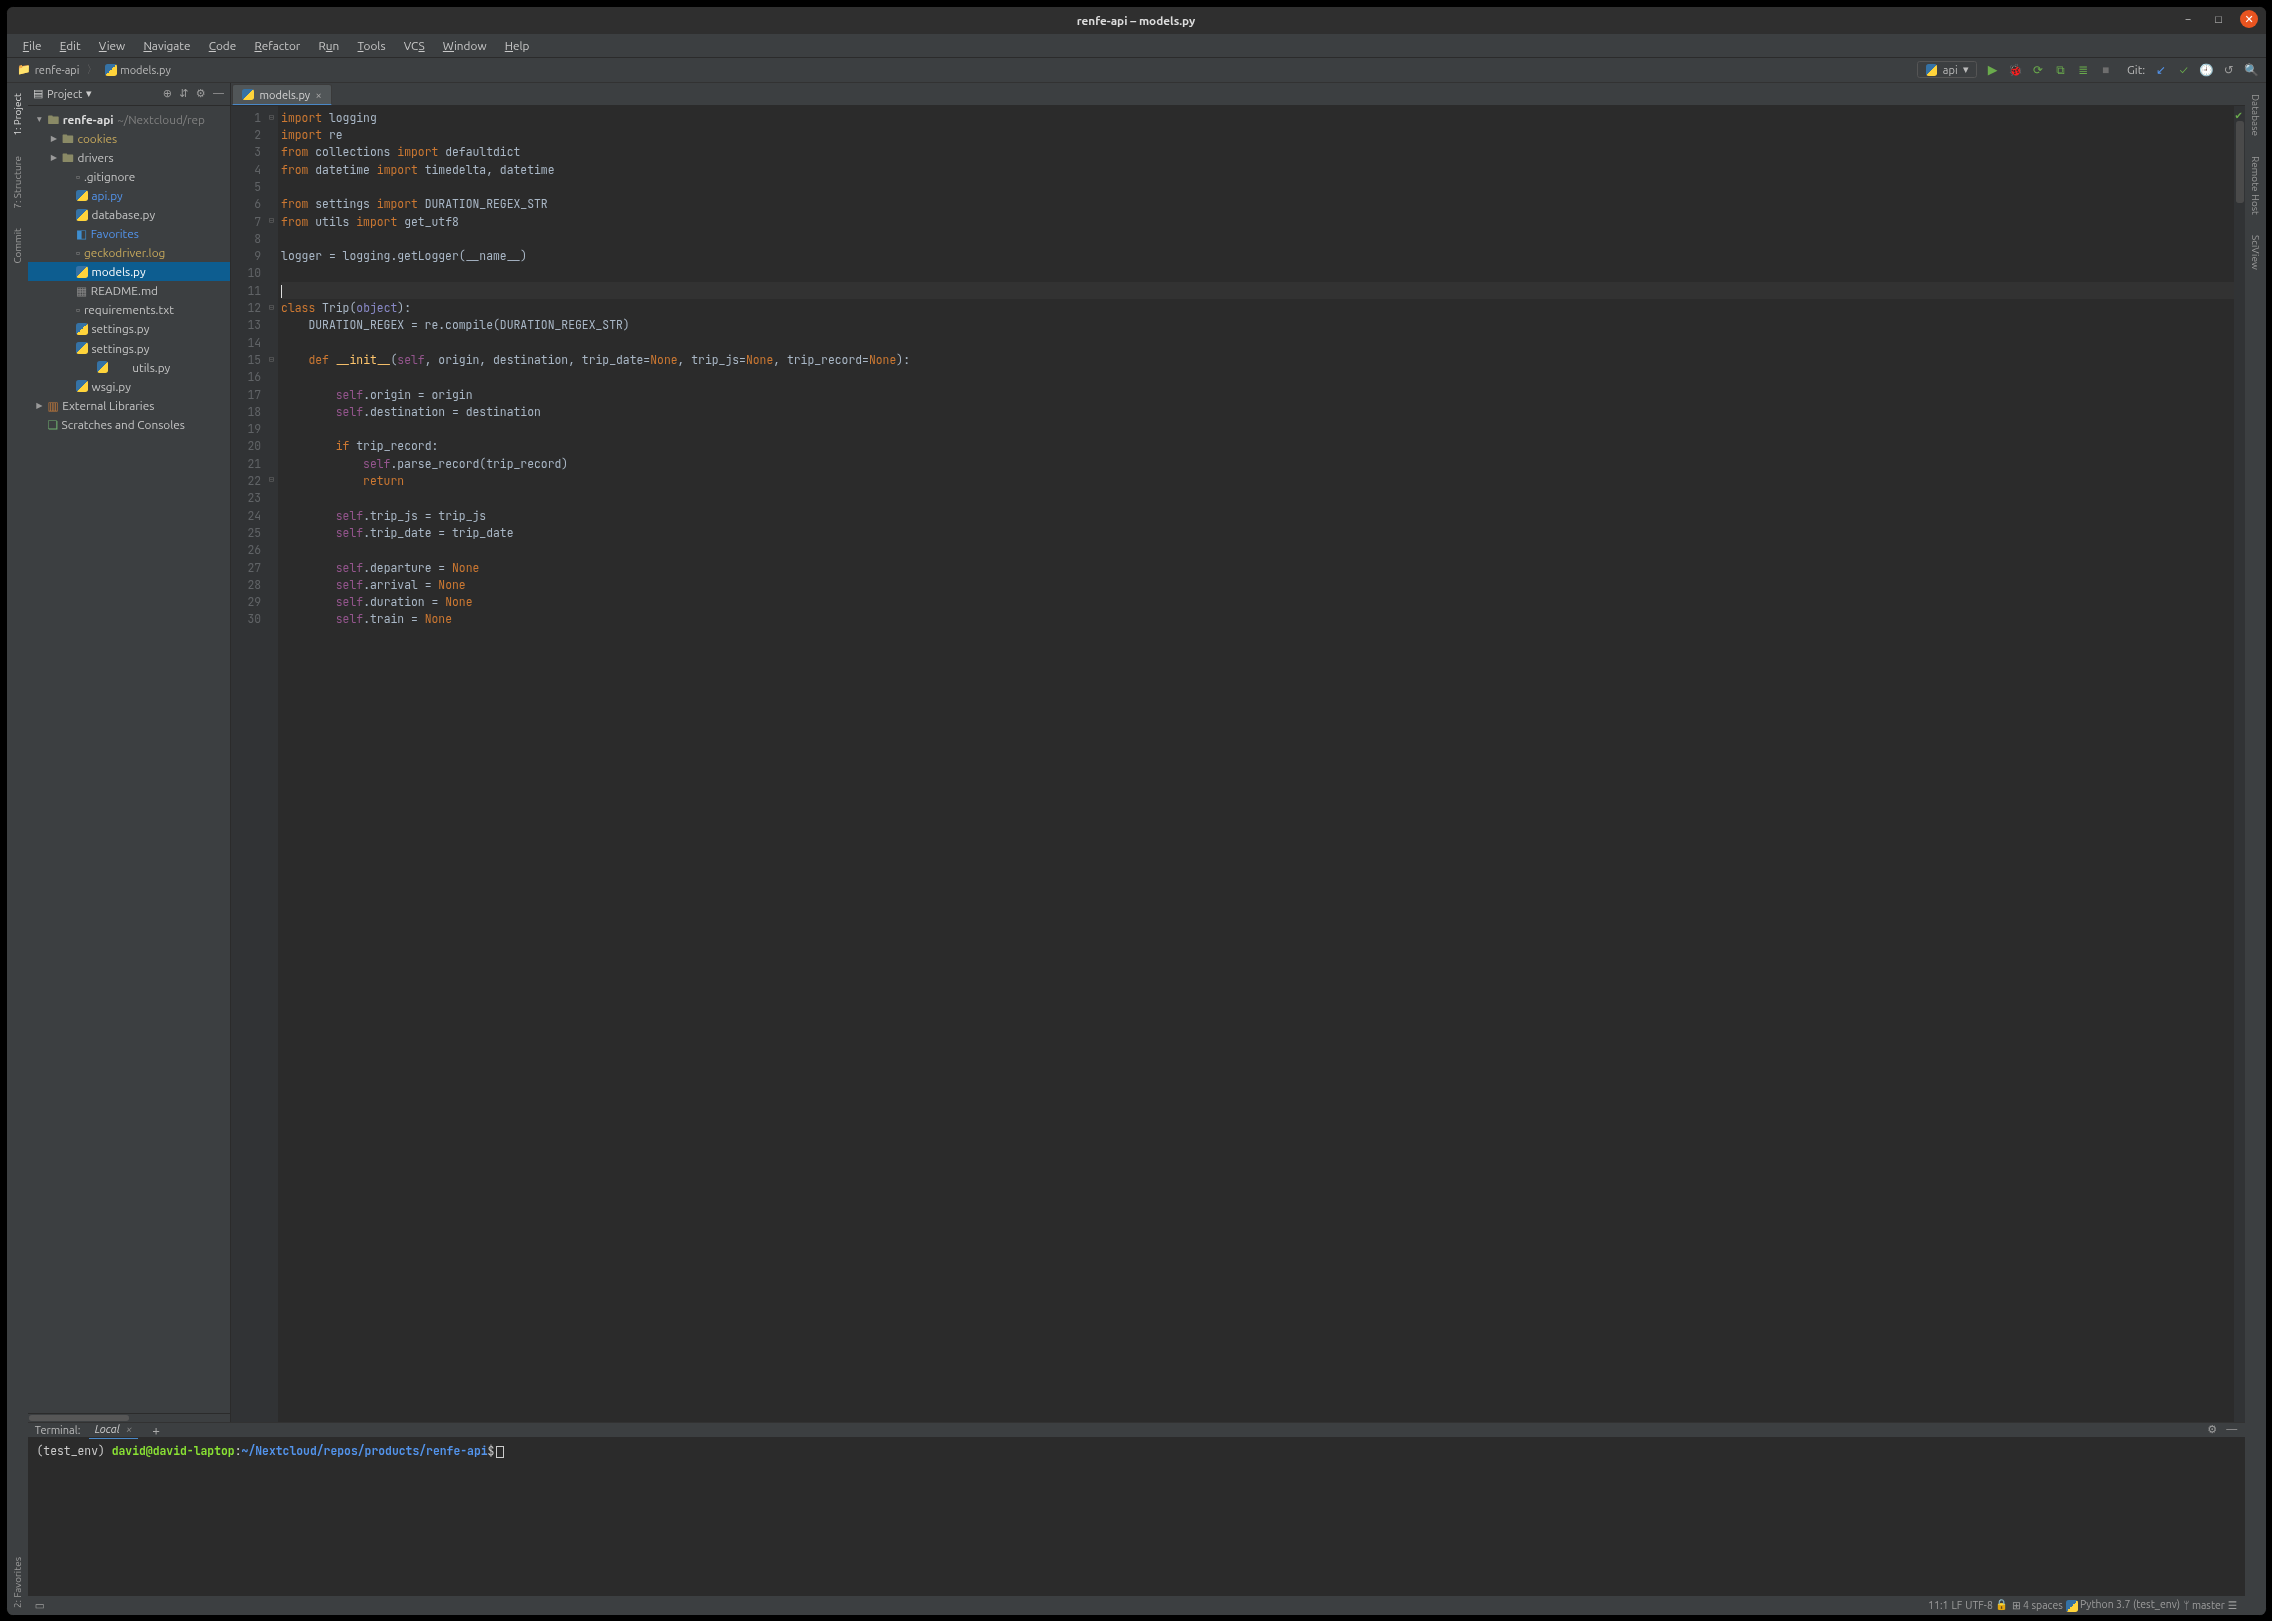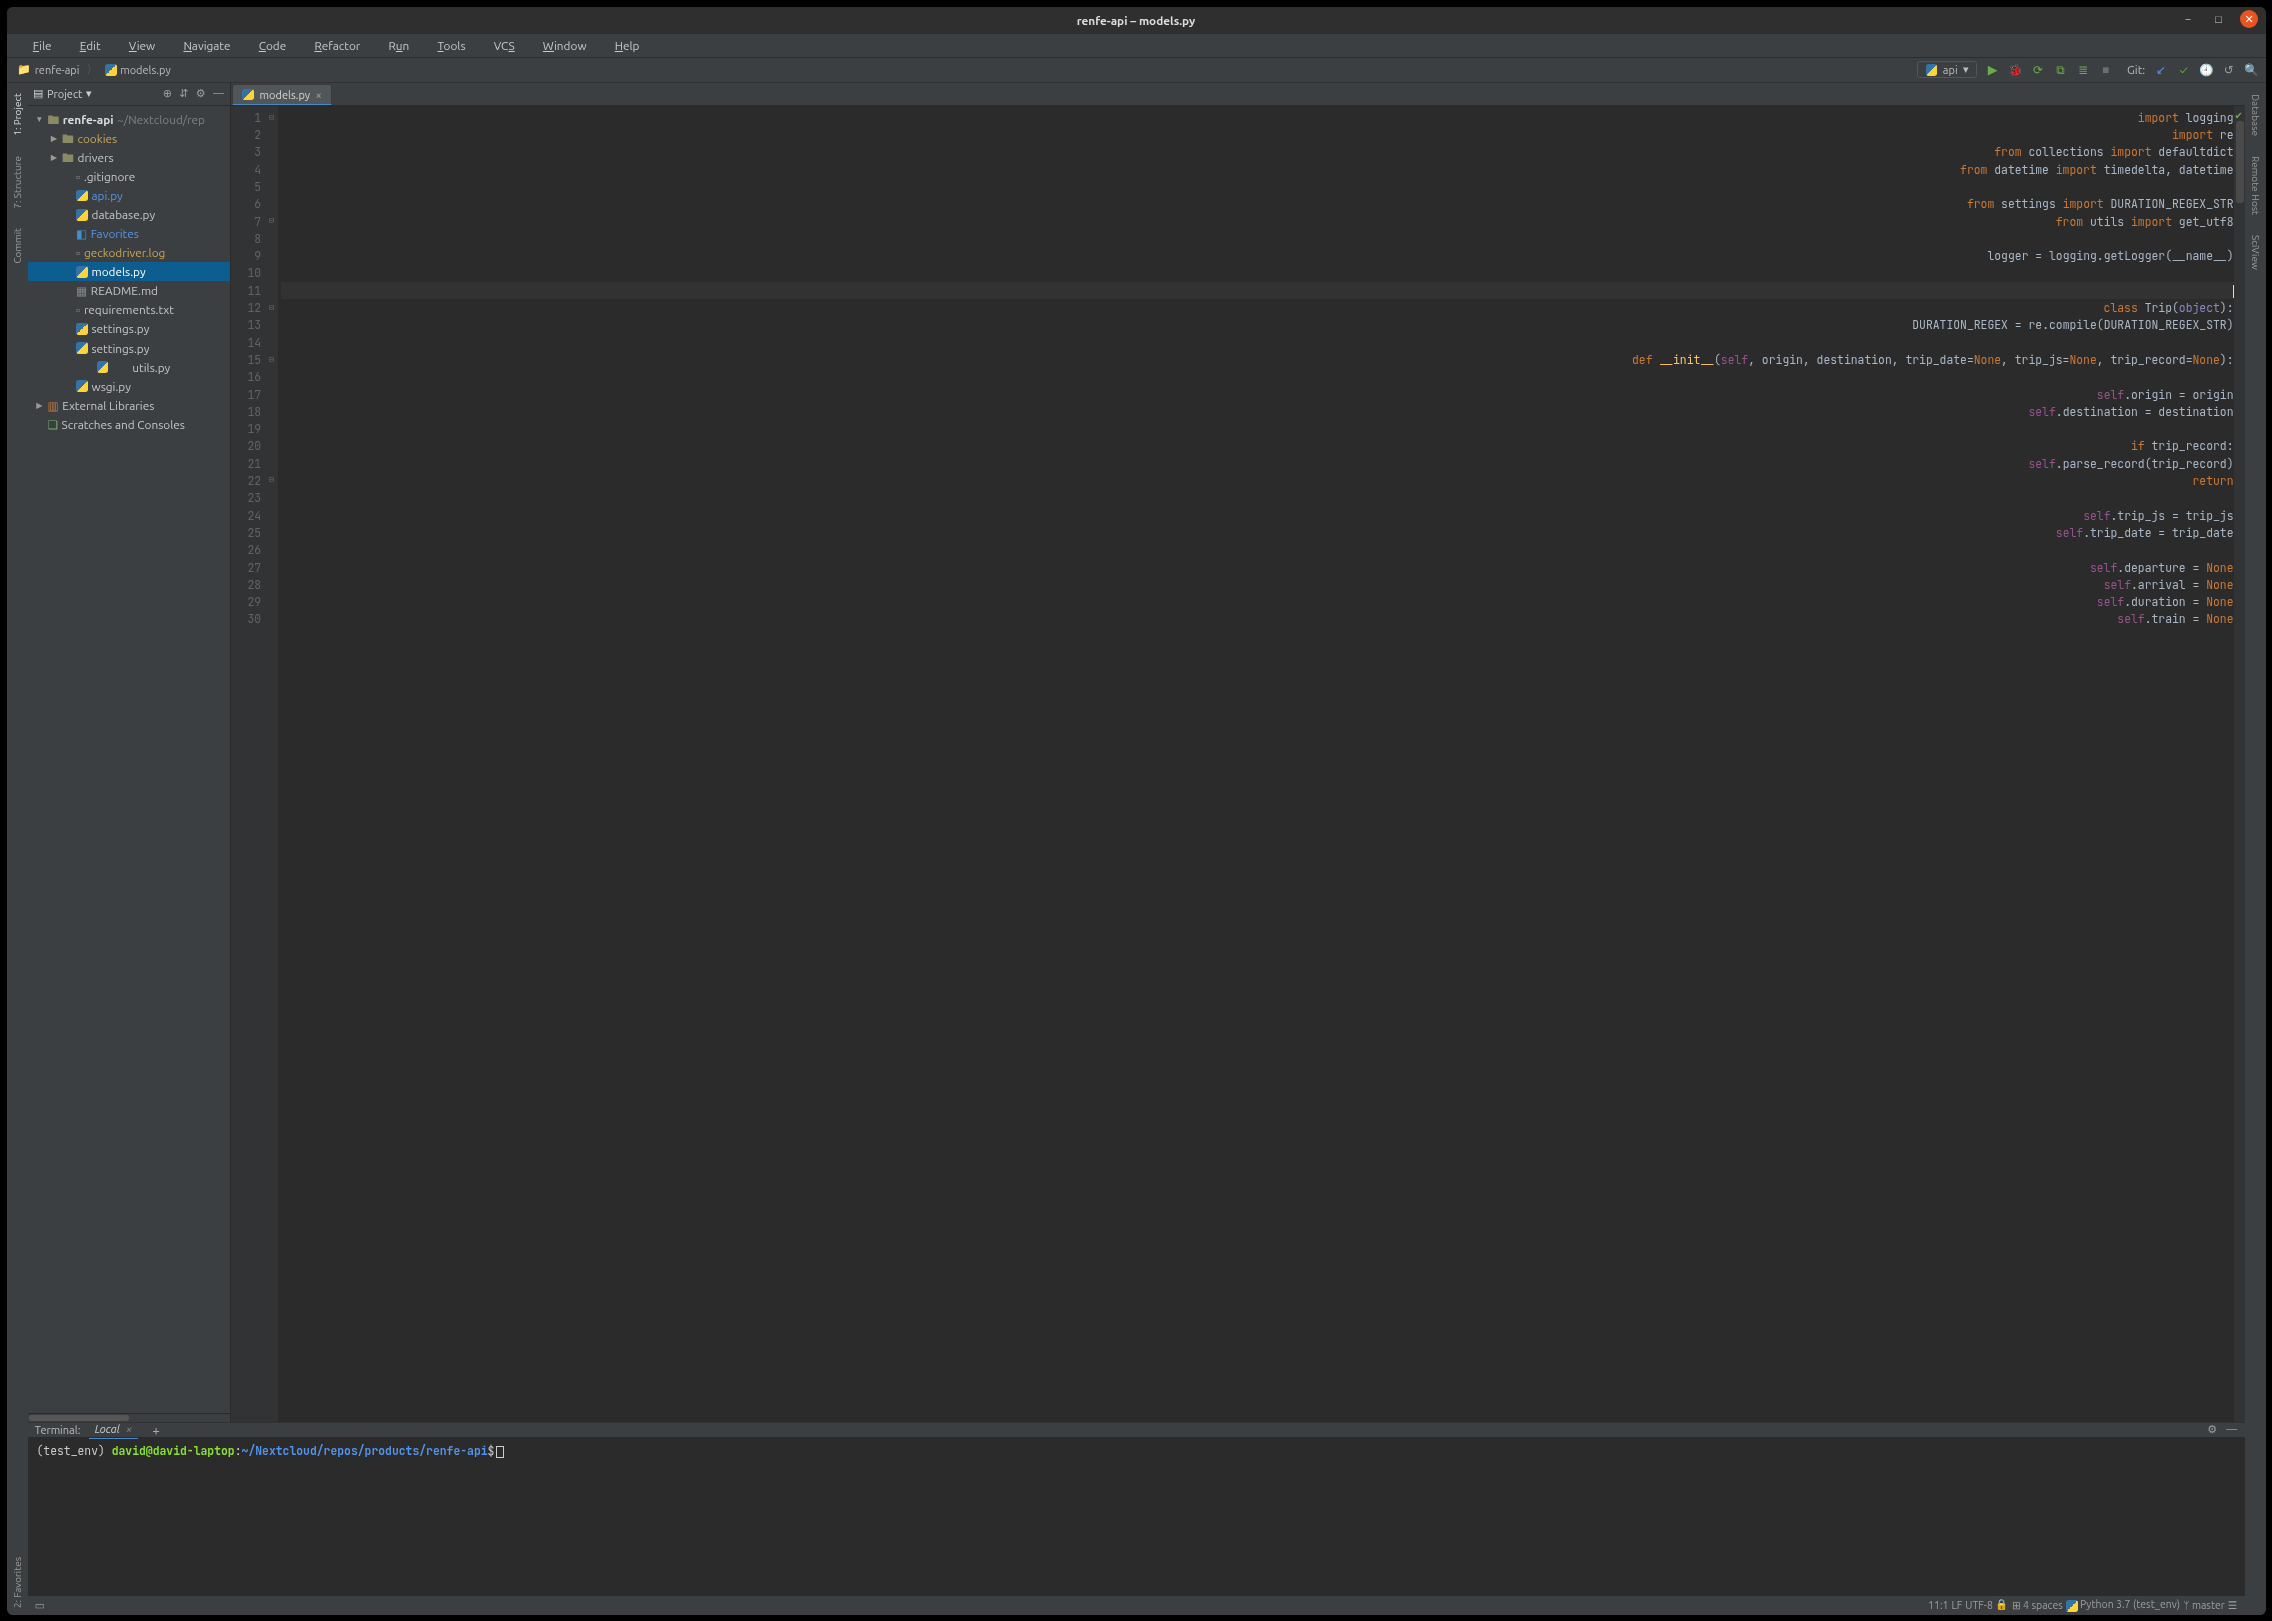--- a/index.html
+++ b/index.html
@@ -6,21 +6,21 @@
   html,body { width:100%; height:100%; background:#000; font-family:"Ubuntu","Segoe UI",Arial,sans-serif; font-size:11.8px; color:#bbb; overflow:hidden;}
   .window { position:absolute; inset:5.5px; border:0.9px solid #000; border-radius:7.3px; overflow:hidden; background:#2b2b2b; display:flex; flex-direction:column;}
   
   .titlebar { height:27px; background:#2f2f2f; display:flex; align-items:center; justify-content:center; position:relative;}
   .titlebar .title { color:#ddd; font-weight:bold; font-size:11.8px;}
   .titlebar .ctrls { position:absolute; right:7.3px; top:3.6px; display:flex; gap:12.7px; align-items:center;}
   .tb-btn { width:18px; height:18px; border-radius:50%; display:flex; align-items:center; justify-content:center; color:#ccc; font-size:11px;}
   .tb-close{ background:#e95420; color:#fff;}
   
   .menubar { height:24.5px; background:#3c3f41; display:flex; align-items:center; padding:0 9px; gap:3.6px; border-bottom:0.9px solid #2b2b2b;}
-  .menubar span{ padding:2.7px 7.3px; color:#c8c8c8; cursor:default;margin-left:10px;}
+  .menubar span{ padding:2.7px 7.3px; color:#c8c8c8; cursor:default;}
   .menubar span u{ text-decoration:underline;}
   
   .navrow { height:24.5px; background:#3c3f41; display:flex; align-items:center; justify-content:space-between; padding:0 7.3px; border-bottom:0.9px solid #323232;}
   .crumbs { display:flex; align-items:center; gap:3.6px; font-size:11px; color:#bbb;}
   .crumb { display:flex; align-items:center; gap:3.6px; padding:1.8px 3.6px;}
   .navrow-right{display:flex; align-items:center; gap:9px;}
   .rc-select{ border:0.9px solid #555; border-radius:2.7px; padding:0.9px 7.3px; display:flex; align-items:center; gap:5.5px; font-size:11px; background:#3c3f41;}
   .ico { width:13.6px; height:13.6px; display:inline-flex; align-items:center; justify-content:center;}
   .run-tri{ color:#6aab4c; font-size:12.7px;}
   .bug{ color:#6aab4c;}
@@ -51,21 +51,21 @@
   
   .editorwrap{ flex:1; display:flex; flex-direction:column; background:#2b2b2b; overflow:hidden;}
   .tabsrow{ height:23.6px; background:#3c3f41; display:flex; align-items:flex-end; padding-left:1.8px; border-bottom:0.9px solid #2b2b2b;}
   .edtab{ background:#515658; color:#d5d5d5; padding:3.6px 9px; display:flex; align-items:center; gap:5.5px; font-size:11px; border-top-left-radius:2.7px;border-top-right-radius:2.7px; border:0.9px solid #3a3a3a; border-bottom:1.8px solid #4a88c7;}
   .edtab .close{ color:#aaa; font-size:11px;}
   .editor-body{ flex:1; display:flex; overflow:hidden; position:relative;}
   .gutter{ width:47px; background:#313335; color:#606366; text-align:right; padding:2.7px 16.4px 2.7px 0; font-family:"JetBrains Mono","Consolas",monospace; font-size:11.4px; line-height:17.3px; position:relative; user-select:none;}
   .gutter .ln{ height:17.3px;}
   .gutter .fold{ position:absolute; right:3.6px; color:#6b6b6b; font-size:8.2px;}
   .codelines{ flex:1; padding:2.7px 0 2.7px 3.6px; font-family:"JetBrains Mono","Consolas",monospace; font-size:11.4px; line-height:17.3px; white-space:pre; color:#a9b7c6; overflow:hidden; position:relative;}
-  .codelines .cl{ height:17.3px;text-align:right;}
+  .codelines .cl{ height:17.3px;}
   .codelines .caret-line{ background:#323232;}
   .kw{ color:#cc7832;}
   .fn{ color:#ffc66d;}
   .self{ color:#94558d;}
   .builtin{ color:#8888c6;}
   .caret{ display:inline-block; width:0.9px; height:13.6px; background:#ddd; vertical-align:middle;}
   .marker-strip{ width:11px; background:#313335; position:relative;}
   .marker-strip .ok{ position:absolute; top:3.6px; left:0.9px; color:#6aab4c; font-size:10px;}
   .marker-strip .bar{ position:absolute; right:0.9px; top:14.5px; width:7.3px; height:82px; background:#4a4a4a; border-radius:2.7px;}
   

